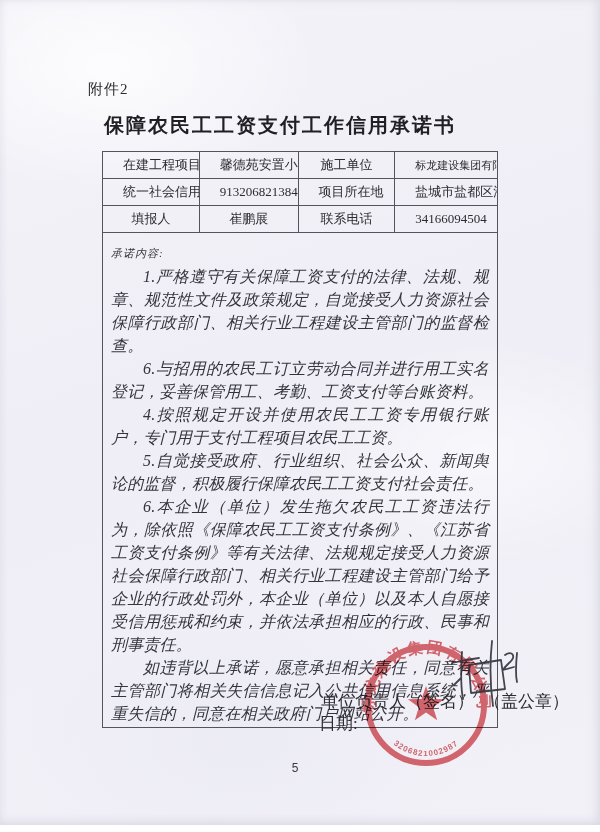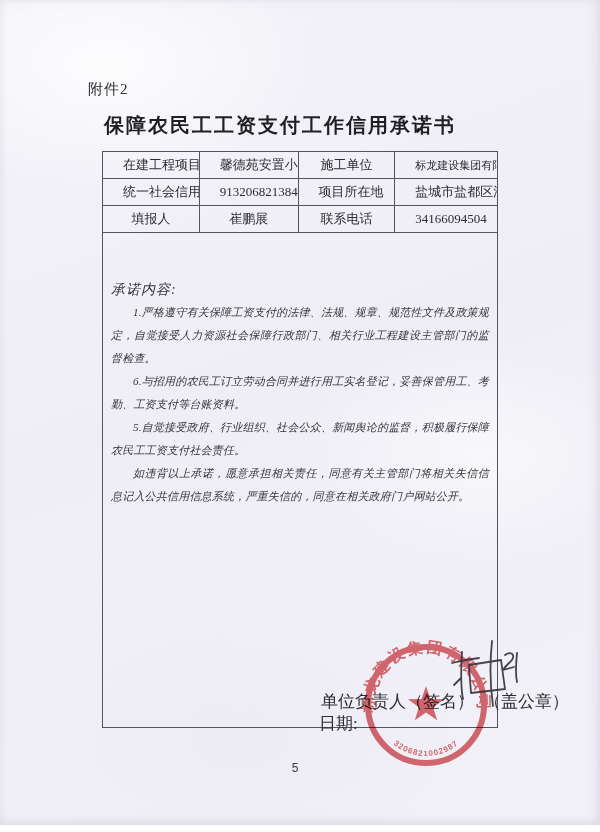--- a/index.html
+++ b/index.html
@@ -51,25 +51,25 @@
   .info-table .c4 { width: 26%; }
   .info-table td.small { font-size: 11px; letter-spacing: 0; }
   .commit-box {
     position: absolute; left: 102px; top: 232px;
     width: 396px; height: 496px;
     border: 1px solid #54545c;
     border-top: none;
     padding: 10px 8px 0 8px;
   }
   .commit-heading {
-    font-size: 14px; color: #34343c; letter-spacing: 1px;
-    line-height: 23px; font-style: italic; margin-top: 36px;
+    font-size: 11px; color: #34343c; letter-spacing: 1px;
+    line-height: 23px; font-style: italic;
   }
   .commit-box p {
-    font-size: 11px; color: #34343c; font-style: italic;
+    font-size: 16px; color: #34343c; font-style: italic;
     line-height: 23px; letter-spacing: .2px;
     text-indent: 2em;
     text-align: justify;
     font-family: Liberation Serif, serif;
   }
   .sig-row {
     position: absolute; left: 218px; top: 458px;
     display: flex; gap: 10px;
     font-size: 17px; color: #2c2c31; font-style: normal;
     white-space: nowrap;
@@ -129,21 +129,23 @@
         <td class="c3">联系电话</td>
         <td class="c4">34166094504</td>
       </tr>
     </tbody>
   </table>
 
   <div class="commit-box">
     <div class="commit-heading">承诺内容:</div>
     <p>1.严格遵守有关保障工资支付的法律、法规、规章、规范性文件及政策规定，自觉接受人力资源社会保障行政部门、相关行业工程建设主管部门的监督检查。</p>
     <p>6.与招用的农民工订立劳动合同并进行用工实名登记，妥善保管用工、考勤、工资支付等台账资料。</p>
+    <p>4.按照规定开设并使用农民工工资专用银行账户，专门用于支付工程项目农民工工资。</p>
     <p>5.自觉接受政府、行业组织、社会公众、新闻舆论的监督，积极履行保障农民工工资支付社会责任。</p>
+    <p>6.本企业（单位）发生拖欠农民工工资违法行为，除依照《保障农民工工资支付条例》、《江苏省工资支付条例》等有关法律、法规规定接受人力资源社会保障行政部门、相关行业工程建设主管部门给予企业的行政处罚外，本企业（单位）以及本人自愿接受信用惩戒和约束，并依法承担相应的行政、民事和刑事责任。</p>
     <p>如违背以上承诺，愿意承担相关责任，同意有关主管部门将相关失信信息记入公共信用信息系统，严重失信的，同意在相关政府门户网站公开。</p>
 
     <div class="sig-row">
       <span>单位负责人（签名）</span>
       <span>（盖公章）</span>
     </div>
     <div class="date-row">日期:</div>
   </div>
 
   <svg class="seal" viewBox="-75 -75 150 150" xmlns="http://www.w3.org/2000/svg">

